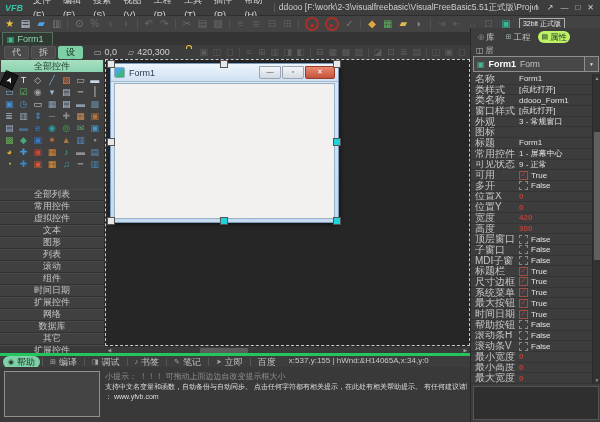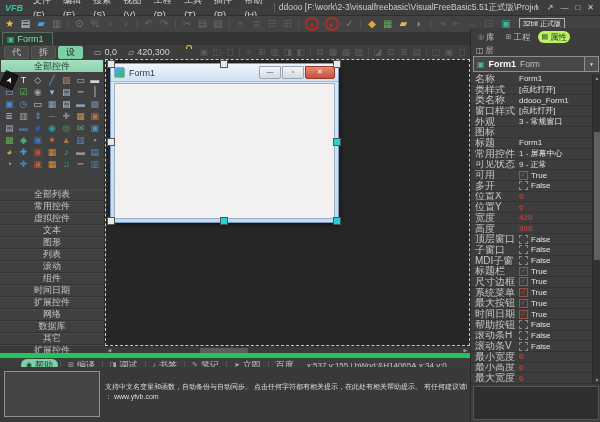--- a/index.html
+++ b/index.html
@@ -74,21 +74,21 @@
   .form-client{position:absolute;left:3px;top:19px;right:3px;bottom:3px;background:#f2f1ef;border:1px solid #9ab0c6}
   .handle{position:absolute;width:6px;height:6px;border:1px solid #555}
   .handle.w{background:#e8e8e8}
   .handle.c{background:#1fd3d8}
   
   #hscroll{position:absolute;left:105px;right:0;top:314px;height:7px;background:#3a3a3a;border-top:1px solid #2d2d2d}
   .hs-arrow{position:absolute;top:0;width:9px;height:7px;font-size:5px;line-height:7px;text-align:center;color:#9a9a9a}
   .hs-thumb{position:absolute;left:95px;top:1px;width:48px;height:5px;background:#5d5d5d;border-radius:1px}
   
   #btabs-row{position:absolute;left:0;right:0;top:321px;height:14px;background:#3d3d3d;
-             border-top:5px solid #22c55e;display:flex;align-items:center;padding-left:21px}
+             border-top:3px solid #22c55e;display:flex;align-items:flex-start;padding-left:3px}
   .btab{display:flex;align-items:center;gap:3px;padding:0 5px;font-size:9px;color:#c2c2c2;height:12px;line-height:12px}
   .btab .btab-ic{font-size:7px;color:#a8a8a8}
   .btab.active{background:#7ed0a6;border-radius:7px;color:#1d3328}
   .btab.active .btab-ic{color:#1d3328}
   .btab-sep{width:1px;height:8px;background:#565656;margin:0 1px}
   .bstatus{margin-left:8px;font-size:8px;color:#cacaca;white-space:nowrap}
   
   #help-area{position:absolute;left:0;right:0;top:335px;bottom:0;background:#393939}
   .help-box{position:absolute;left:4px;top:4px;width:94px;height:44px;border:1px solid #909090;background:#444}
   .help-tip{position:absolute;left:105px;top:4px;font-size:8px;color:#8f8f8f;white-space:nowrap}
@@ -384,20 +384,21 @@
         <span class="btab-sep"></span>
         <div class="btab">
           <span>百度</span>
         </div>
       </span>
     <span class="bstatus">x:537,y:155 | hWnd:&amp;H14065A,x:34,y:0</span>
   </div>
 
   <div id="help-area">
     <div class="help-box"></div>
+    <div class="help-tip">小提示： ！！！ 可拖动上面边边自改变提示框大小</div>
     <div class="help-l1">支持中文名变量和函数，自动备份与自动同步。 点击任何字符都有相关提示，在此处有相关帮助提示。 有任何建议请联系鼻涕丸</div>
     <div class="help-l2">： www.yfvb.com</div>
   </div>
 </div>
 
 <div id="right-panel">
   <div id="rtabs">
       <div class="rtab">
         <span class="rtab-ic">◎</span>
         <span>库</span>

